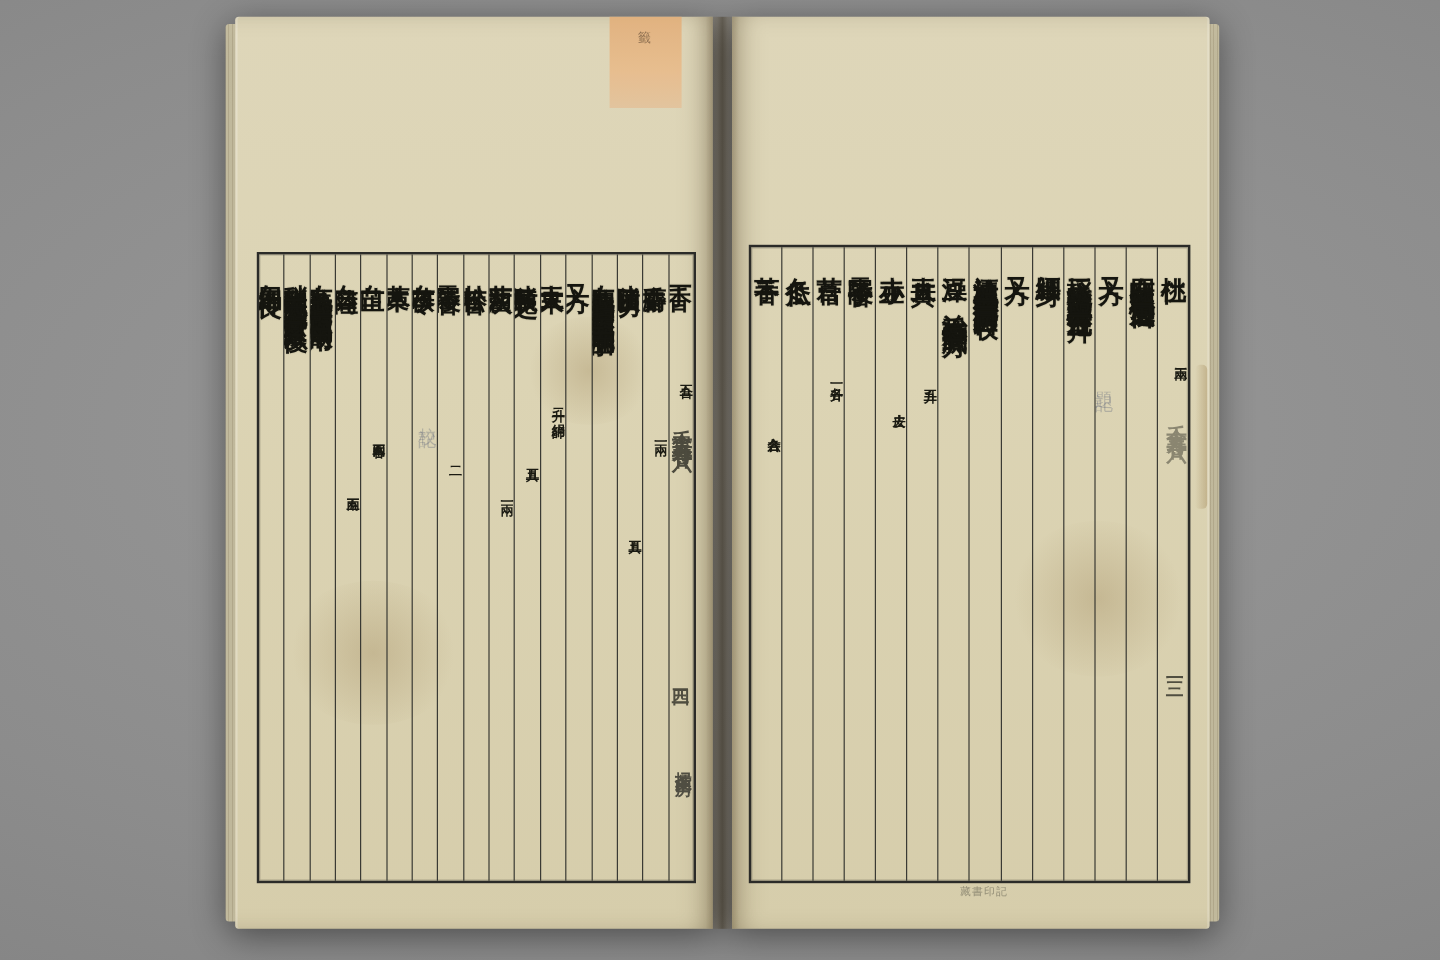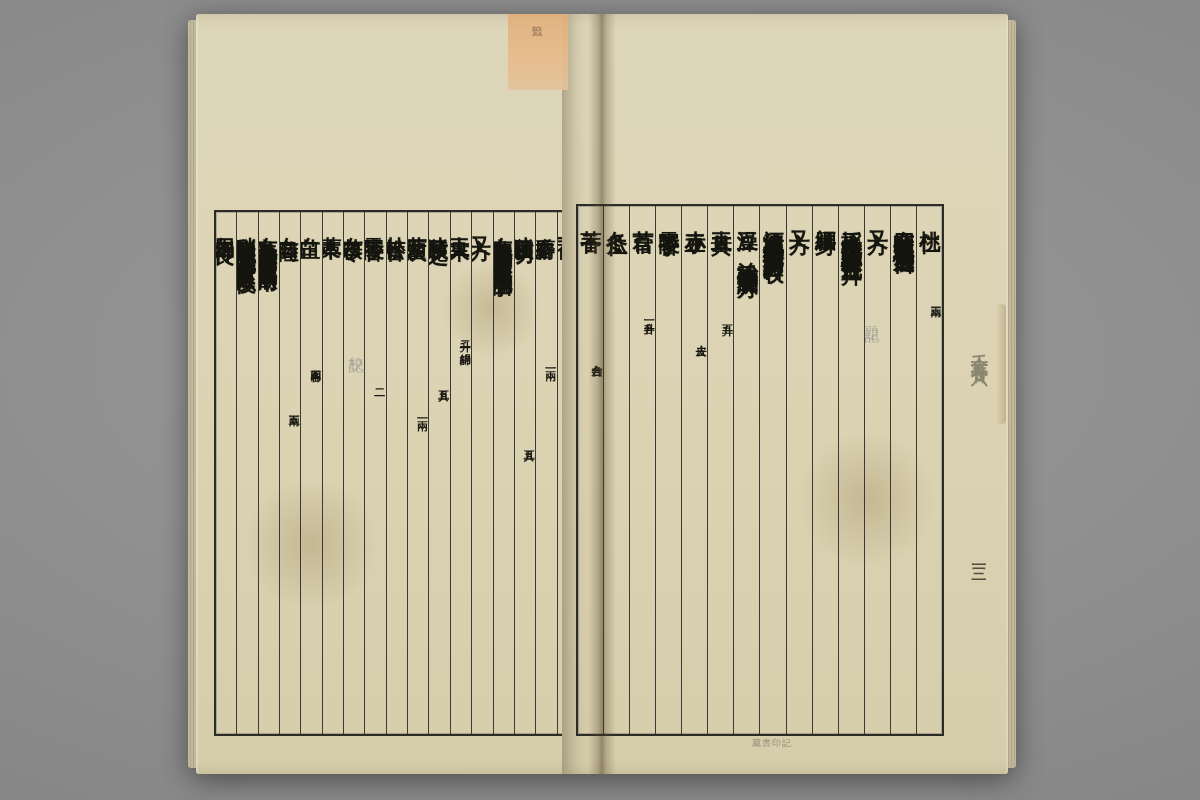--- a/index.html
+++ b/index.html
@@ -32,21 +32,20 @@
     width: 812px;
     height: 760px;
     filter: drop-shadow(0 6px 14px rgba(0,0,0,0.45));
   }
 
   .leaf {
     position: absolute;
     top: 0;
     height: 100%;
     background: linear-gradient(180deg, #ded6b9 0%, #dcd4b4 40%, #d6cdab 100%);
-    padding-left: 48px;
   }
   .leaf.left {
     left: 0;
     width: 398px;
     border-radius: 3px 0 0 3px;
     box-shadow: inset -14px 0 22px -10px rgba(80,66,40,0.55),
                 inset 2px 0 0 rgba(255,255,255,0.25);
   }
   .leaf.right {
     right: 0;

